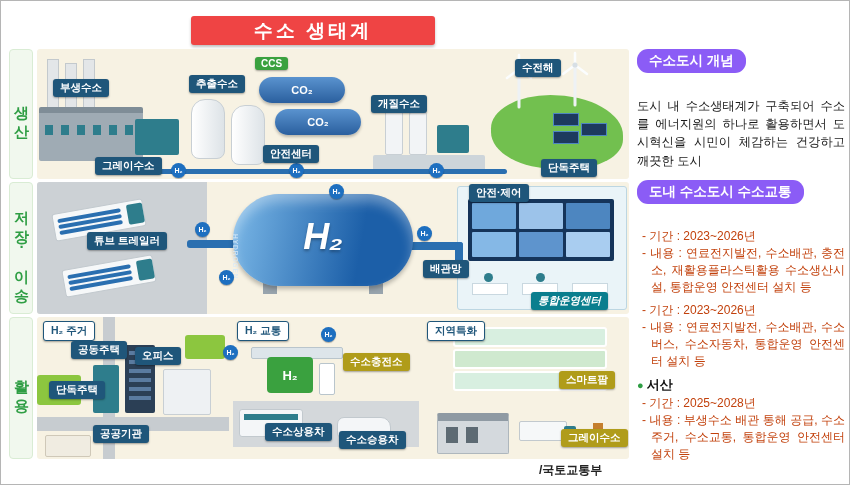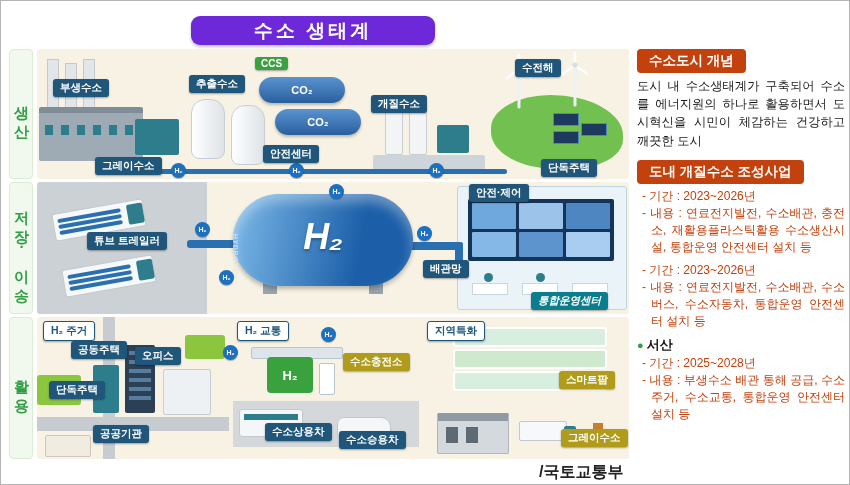--- a/index.html
+++ b/index.html
@@ -1,21 +1,21 @@
 <!DOCTYPE html>
 <html><head>
 <meta charset="utf-8">
 <style>
   html,body{margin:0;padding:0;background:#fff;}
   .canvas{position:relative;width:850px;height:485px;background:#fff;border:1px solid #b5b5b5;
     font-family:"Liberation Sans",sans-serif;overflow:hidden;box-sizing:border-box;}
   
-  .title-banner{position:absolute;left:190px;top:15px;width:244px;height:29px;background:#6d28d9;
+  .title-banner{position:absolute;left:190px;top:15px;width:244px;height:29px;background:#ef4444;
     color:#fff;display:flex;align-items:center;justify-content:center;font-size:19px;font-weight:bold;
-    letter-spacing:3px;border-radius:9px;box-shadow:0 2px 3px rgba(0,0,0,.25);}
+    letter-spacing:3px;border-radius:3px;box-shadow:0 2px 3px rgba(0,0,0,.25);}
   
   .row{position:absolute;display:flex;gap:4px;}
   .rlabel{width:22px;display:flex;align-items:center;justify-content:center;writing-mode:vertical-rl;
     text-orientation:upright;color:#2f9e44;font-weight:bold;font-size:15px;letter-spacing:4px;
     background:#f1f8ee;border:1px solid #d9ecd4;border-radius:4px;}
   .rcontent{position:relative;flex:1;background:#f7f2e3;border-radius:3px;overflow:hidden;}
   
   .badge{position:absolute;background:#1f567a;color:#fff;font-size:10.5px;font-weight:bold;
     padding:2px 7px;border-radius:3px;white-space:nowrap;box-shadow:0 1px 2px rgba(0,0,0,.35);z-index:5;}
   .b-yellow{background:#b09c1a;}
@@ -39,28 +39,28 @@
   
   .ctrl{position:absolute;left:420px;top:4px;width:168px;height:122px;background:#eaf4f8;
     border:1px solid #bcd6e2;border-radius:3px;}
   .screenwall{position:absolute;left:10px;top:12px;width:146px;height:62px;background:#15345a;
     border-radius:2px;display:grid;grid-template-columns:repeat(3,1fr);gap:3px;padding:4px;box-sizing:border-box;}
   .screenwall div{border-radius:1px;}
   .desk{position:absolute;width:34px;height:10px;background:#fff;border:1px solid #c9d8e0;top:96px;}
   .person{position:absolute;width:9px;height:9px;border-radius:50%;background:#2e7d8c;top:86px;}
   
   .panel{position:absolute;left:636px;top:48px;width:208px;}
-  .panel-header{display:inline-block;background:#c2410c;color:#fff;font-size:13.5px;font-weight:bold;
-    padding:3px 12px;margin-bottom:4px;border-radius:4px;}
+  .panel-header{display:inline-block;background:#8b5cf6;color:#fff;font-size:13.5px;font-weight:bold;
+    padding:3px 12px;margin-bottom:24px;border-radius:11px;}
   .panel-body{font-size:12.3px;line-height:1.48;color:#1a1a1a;text-align:justify;margin-bottom:10px;}
   .proj{margin-bottom:6px;}
   .proj-name{font-size:13px;font-weight:bold;color:#111;margin:2px 0 1px 0;}
   .proj-name .bullet{color:#2f9e44;margin-right:3px;font-size:11px;}
   .proj-line{font-size:12px;line-height:1.42;color:#c2410c;padding-left:14px;text-indent:-9px;text-align:justify;}
-  .credit{position:absolute;left:538px;top:461px;font-size:16px;font-weight:bold;color:#222;}
+  .credit{position:absolute;left:538px;top:461px;font-size:12px;font-weight:bold;color:#222;}
   .cyl-white{position:absolute;width:32px;height:58px;background:linear-gradient(90deg,#fff,#dde3e7);
     border:1px solid #c8cfd4;border-radius:14px 14px 8px 8px;}
   .cyl-blue{position:absolute;width:86px;height:26px;border-radius:13px;color:#fff;font-size:11px;
     font-weight:bold;display:flex;align-items:center;justify-content:center;
     background:linear-gradient(180deg,#5a93cf,#2a5f9e);box-shadow:0 2px 3px rgba(0,0,0,.25);}
 </style>
 </head>
 <body>
 
 <div class="canvas">
@@ -255,21 +255,21 @@
       <div class="dot" style="left:284px;top:10px">H₂</div>
     </div>
   </div>
 
   <div class="credit">/국토교통부</div>
 
   <div class="panel">
     <div class="panel-header">수소도시 개념</div>
     <div class="panel-body">도시 내 수소생태계가 구축되어 수소를 에너지원의 하나로 활용하면서 도시혁신을 시민이 체감하는 건강하고 깨끗한 도시</div>
 
-    <div class="panel-header">도내 개질수소 조성사업</div>
+    <div class="panel-header">도내 수소도시 수소교통</div>
 
     <div class="proj">
       <div class="proj-line">- 기간 : 2023~2026년</div>
       <div class="proj-line">- 내용 : 연료전지발전, 수소배관, 충전소, 재활용플라스틱활용 수소생산시설, 통합운영 안전센터 설치 등</div>
     </div>
 
     <div class="proj">
       <div class="proj-line">- 기간 : 2023~2026년</div>
       <div class="proj-line">- 내용 : 연료전지발전, 수소배관, 수소버스, 수소자동차, 통합운영 안전센터 설치 등</div>
     </div>

